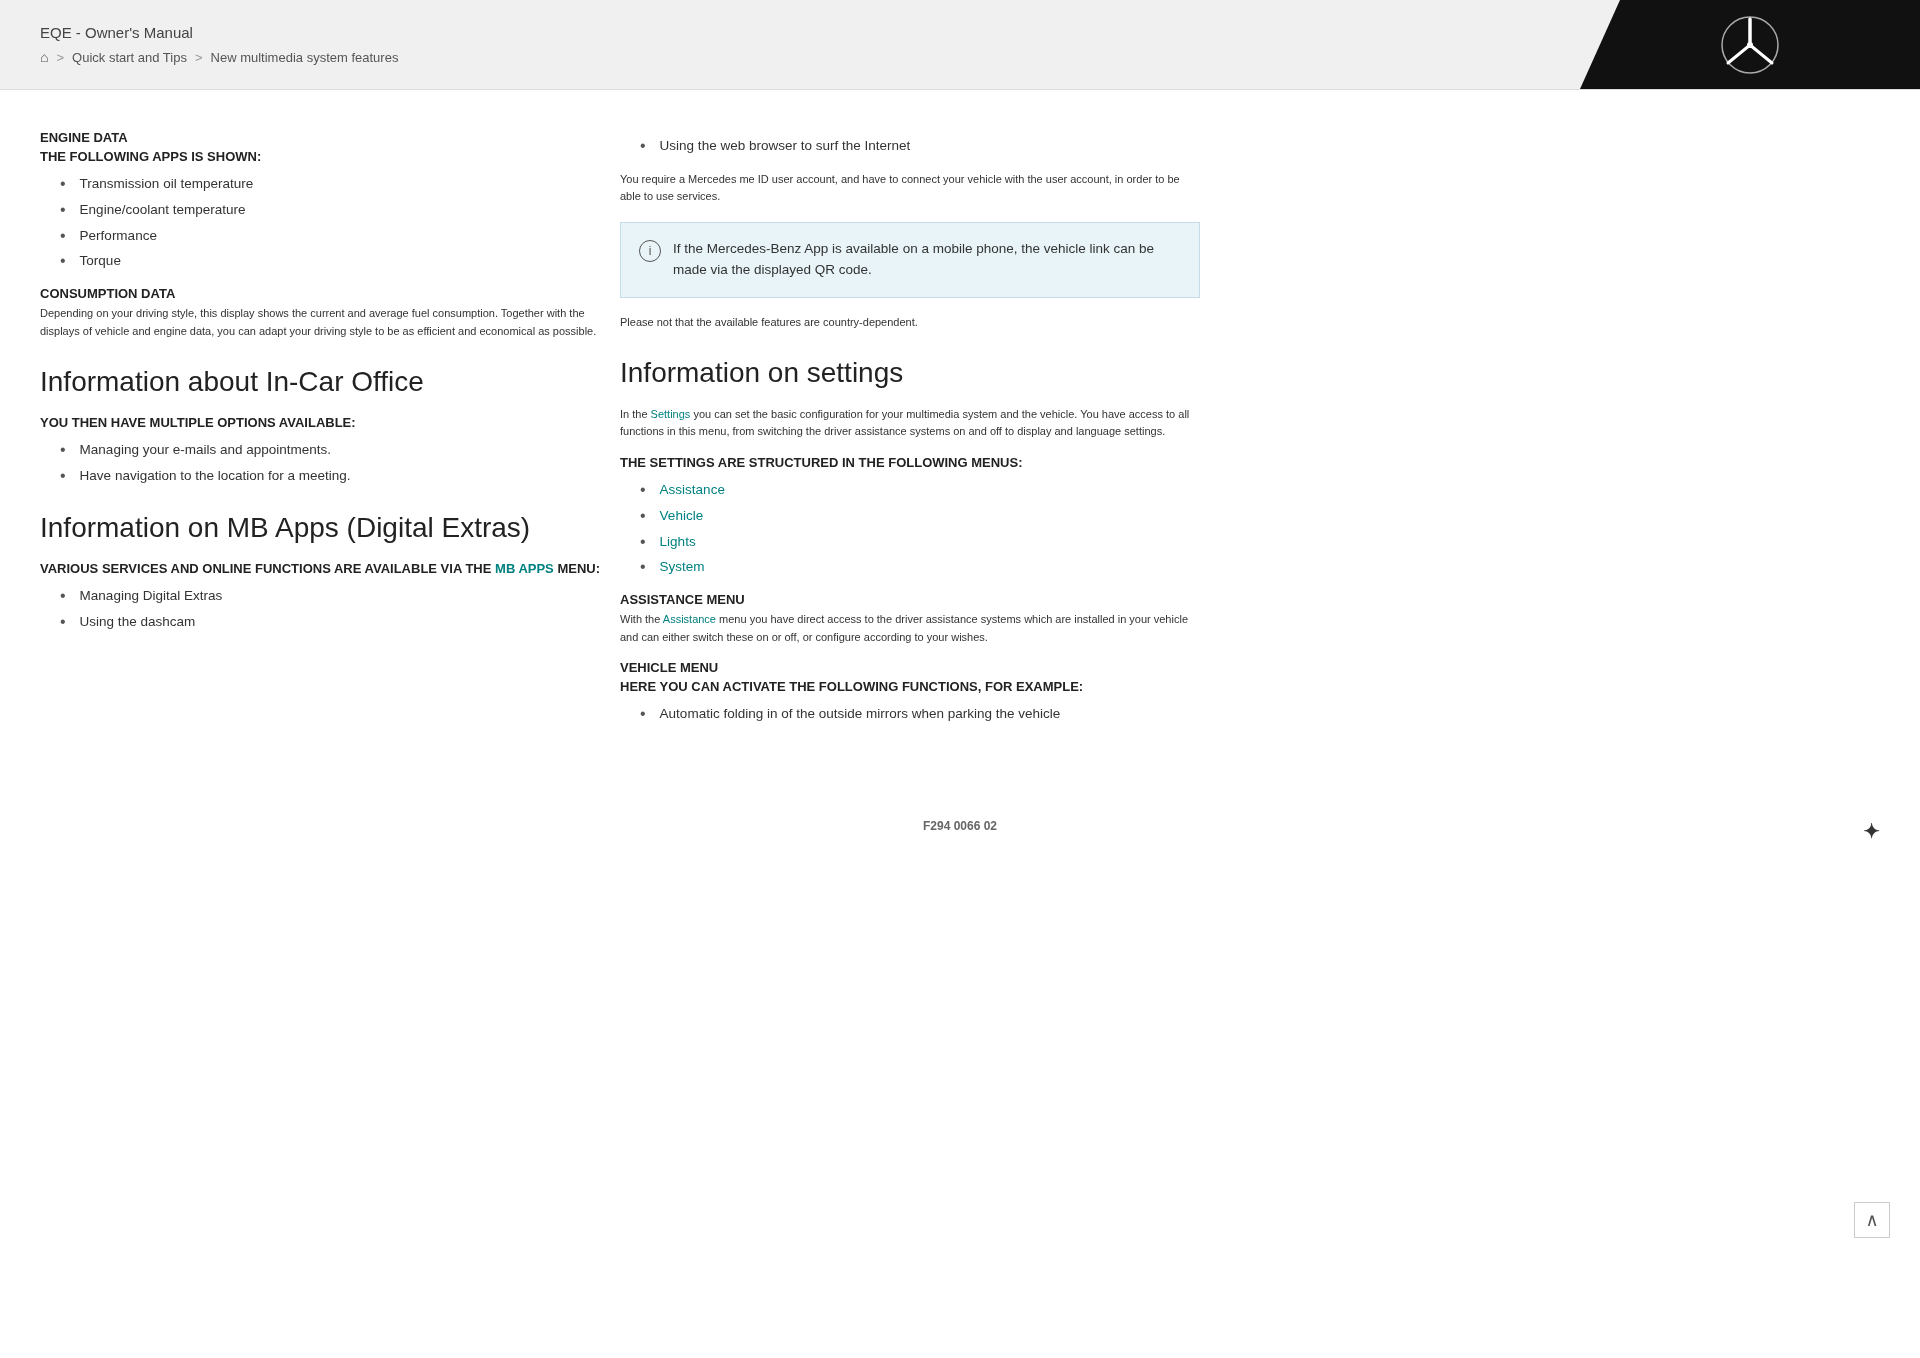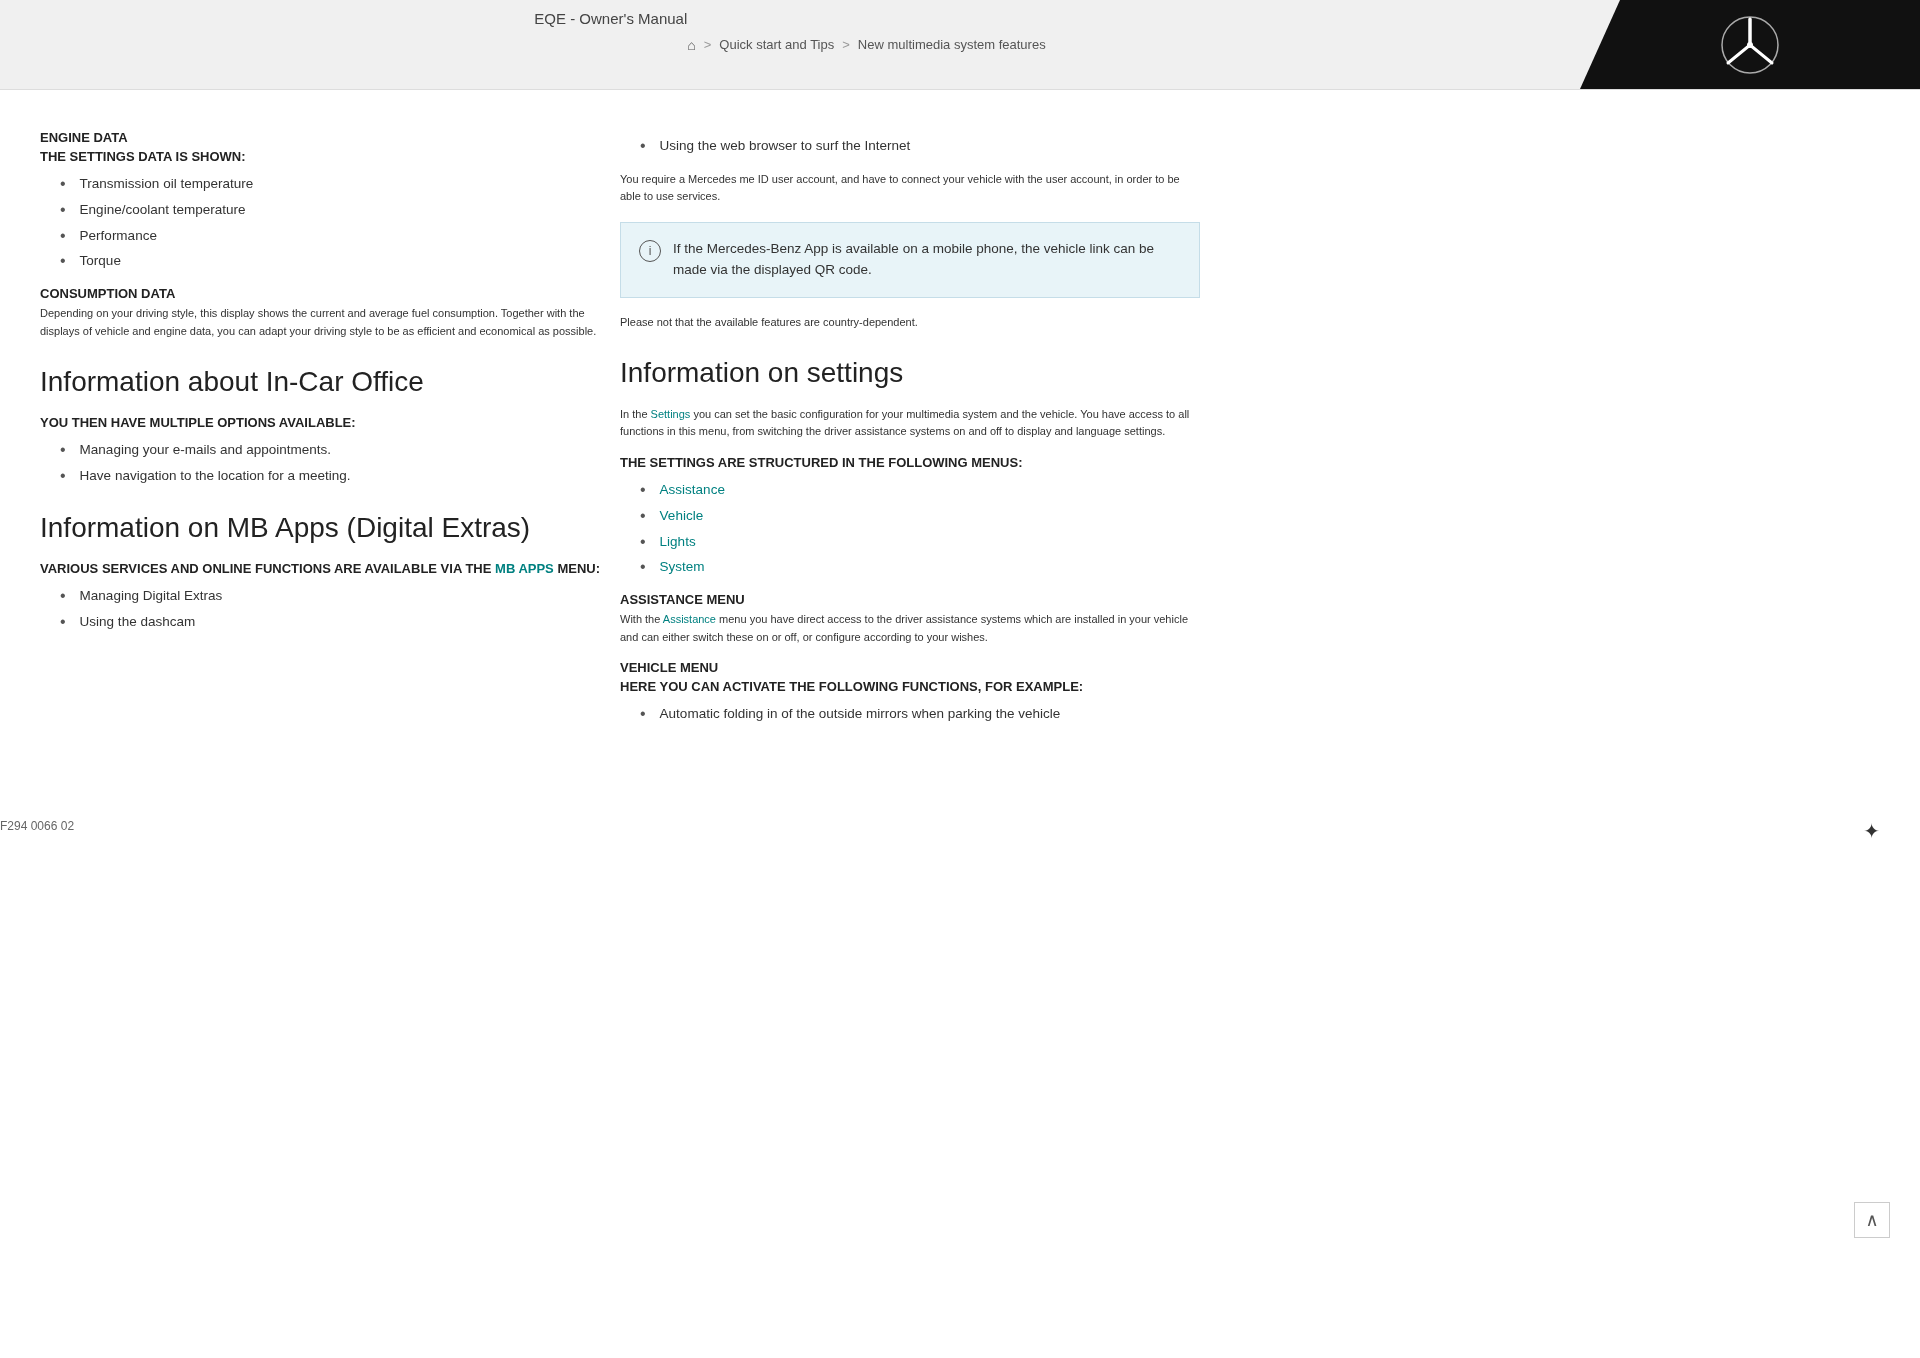--- a/index.html
+++ b/index.html
@@ -17,20 +17,21 @@
       display: flex;
       align-items: stretch;
       height: 90px;
       background: #f0f0f0;
       border-bottom: 1px solid #ddd;
       position: relative;
     }
     .header-left {
       flex: 1;
       display: flex;
+      flex-direction: column;
       justify-content: center;
       padding: 10px 40px;
     }
     .manual-title {
       font-size: 15px;
       color: #444;
       font-weight: normal;
       margin-bottom: 8px;
     }
     .breadcrumb {
@@ -187,25 +188,26 @@
       display: flex;
       align-items: center;
       justify-content: center;
       cursor: pointer;
       font-size: 18px;
       color: #555;
     }
 
     
     .footer {
-      text-align: left;
+      text-align: center;
       font-size: 12px;
       color: #666;
       padding: 20px 0 30px 0;
       position: relative;
+      font-weight: bold;
     }
     .footer-butterfly {
       position: absolute;
       right: 40px;
       bottom: 20px;
       font-size: 20px;
       color: #333;
     }
 
     .bold-link {
@@ -240,21 +242,21 @@
     </div>
   </div>
 </div>
 
 <div class="main-content">
 
   <div class="left-column">
 
     <div>
       <div class="section-heading">ENGINE DATA</div>
-      <div class="sub-heading">THE SETTINGS DATA IS SHOWN:</div>
+      <div class="sub-heading">THE FOLLOWING APPS IS SHOWN:</div>
       <ul class="bullet-list">
         <li>
             <span>Transmission oil temperature</span>
           </li>
         <li>
             <span>Engine/coolant temperature</span>
           </li>
         <li>
             <span>Performance</span>
           </li>

